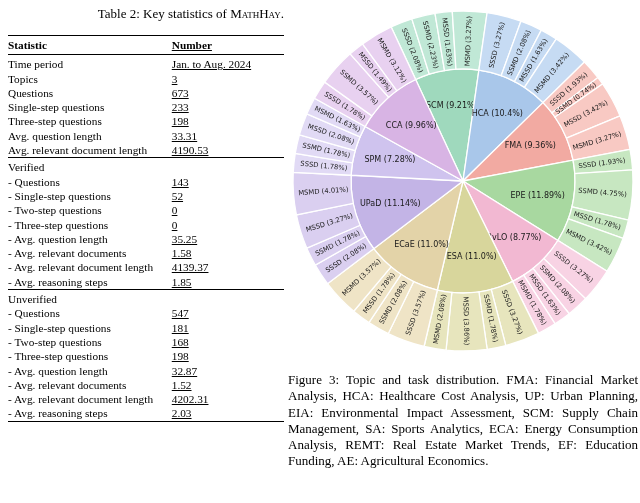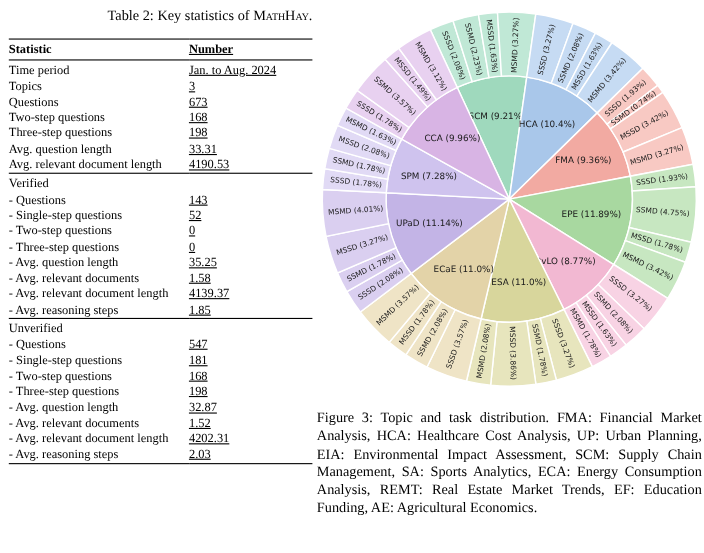--- a/index.html
+++ b/index.html
@@ -63,22 +63,22 @@
         </tr>
         <tr>
           <td>Topics</td>
           <td class="num">3</td>
         </tr>
         <tr>
           <td>Questions</td>
           <td class="num">673</td>
         </tr>
         <tr>
-          <td>Two-step questions</td>
-          <td class="num">168</td>
+          <td>Single-step questions</td>
+          <td class="num">233</td>
         </tr>
         <tr>
           <td>Three-step questions</td>
           <td class="num">198</td>
         </tr>
         <tr>
           <td>Avg. question length</td>
           <td class="num">33.31</td>
         </tr>
         <tr>

